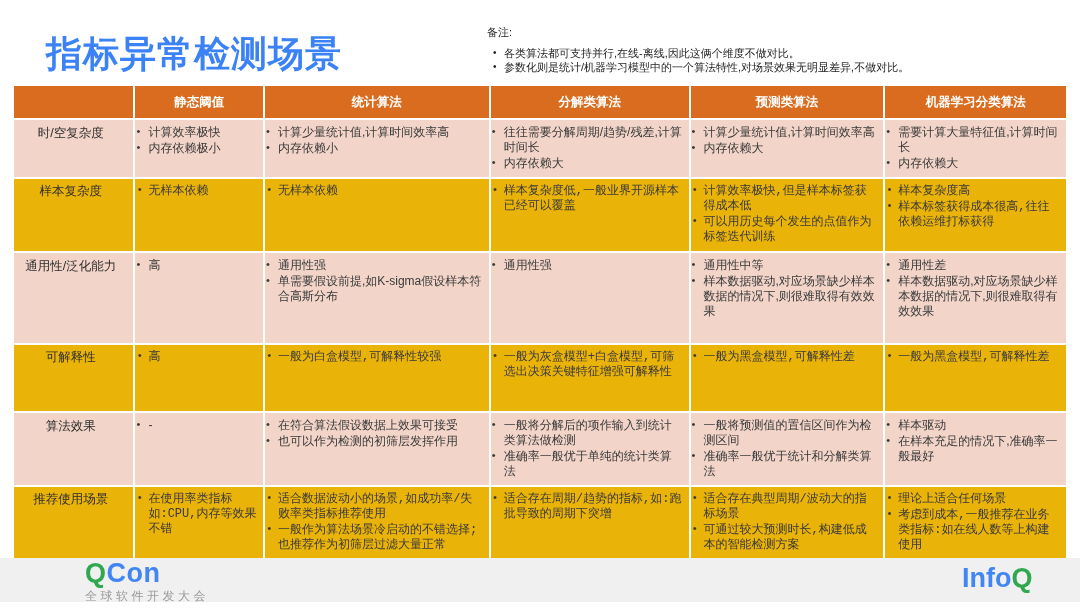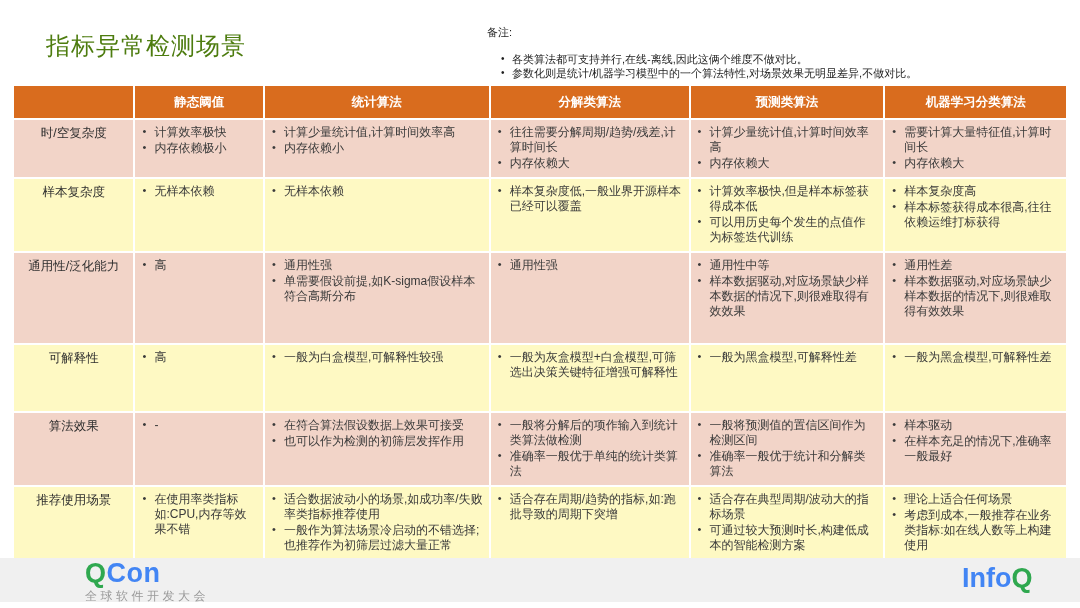--- a/index.html
+++ b/index.html
@@ -3,44 +3,44 @@
 <meta charset="utf-8">
 <style>
   html,body{margin:0;padding:0;}
   body{
     width:1080px;height:608px;position:relative;overflow:hidden;
     background:#ffffff;
     font-family:"Liberation Sans","DejaVu Sans",sans-serif;
   }
   .slide-title{
     position:absolute;left:46px;top:30px;
-    font-size:24px;font-weight:400;color:#4d7c0f;letter-spacing:1px;
+    font-size:36px;font-weight:700;color:#3b82f6;letter-spacing:1px;
   }
   .notes{
     position:absolute;left:487px;top:25px;width:470px;
     font-size:11px;color:#1f1f1f;line-height:1.32;
   }
   .notes-label{margin:0 0 6px 0;}
-  .notes ul{margin:12px;padding:0;list-style:none;}
+  .notes ul{margin:4px;padding:0;list-style:none;}
   .notes li{position:relative;padding-left:13px;}
   .notes li::before{content:"•";position:absolute;left:2px;font-size:10px;}
 
   .table-wrap{position:absolute;left:12px;top:84px;width:1056px;}
   table{border-collapse:separate;border-spacing:2px;table-layout:fixed;width:1056px;}
   th,td{box-sizing:border-box;}
   th{
     background:#D96C1E;color:#ffffff;font-size:12.5px;font-weight:700;
     text-align:center;vertical-align:middle;height:32px;padding:2px 3px;margin-top:48px;
   }
   td{
-    vertical-align:top;padding:5px 6px 4px 6px;
+    vertical-align:top;padding:5px 6px 4px 0;
     font-size:12px;color:#3a3a3a;line-height:1.27;
   }
   tr.dark td{background:#F2D4C8;}
-  tr.light td{background:#fef9c3;}
+  tr.light td{background:#eab308;font-family:Liberation Mono, monospace;}
   td.rl{text-align:center;padding-top:6px;font-size:12.5px;color:#2e2e2e;}
   tbody tr:nth-child(1) td{height:52px;}
   tbody tr:nth-child(2) td{height:62px;}
   tbody tr:nth-child(3) td{height:90px;}
   tbody tr:nth-child(4) td{height:66px;}
   tbody tr:nth-child(5) td{height:69px;}
   tbody tr:nth-child(6) td{height:95px;}
   ul.cell{margin:0;padding:0;list-style:none;}
   li.b{position:relative;padding-left:13px;margin:0 0 1px 0;}
   li.b::before{content:"•";position:absolute;left:1px;font-size:11px;}

